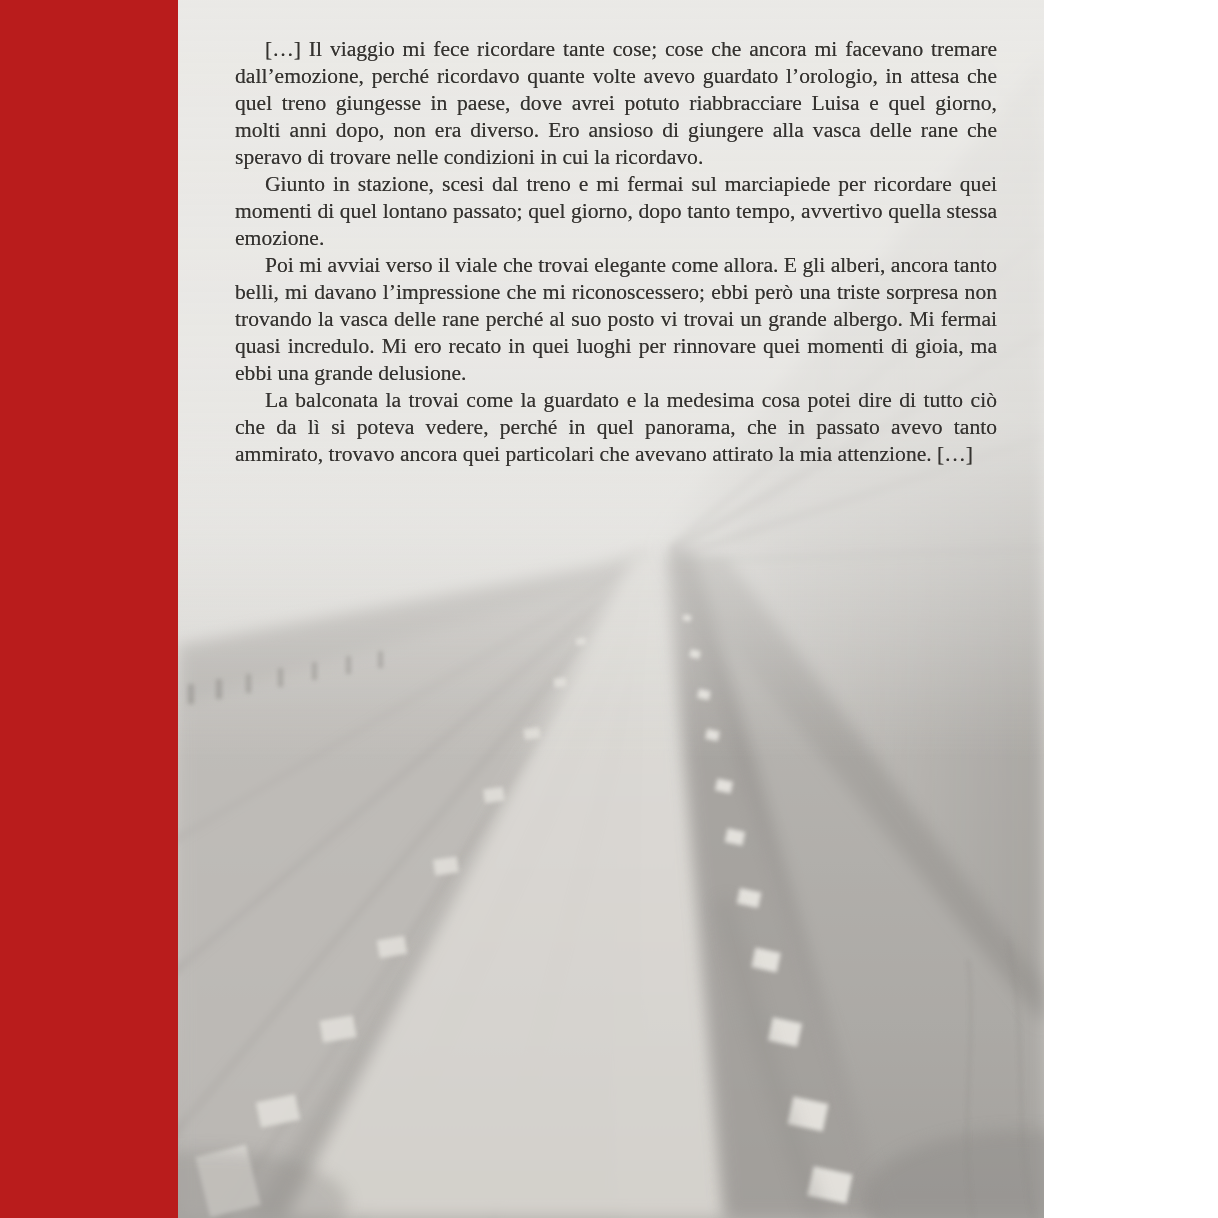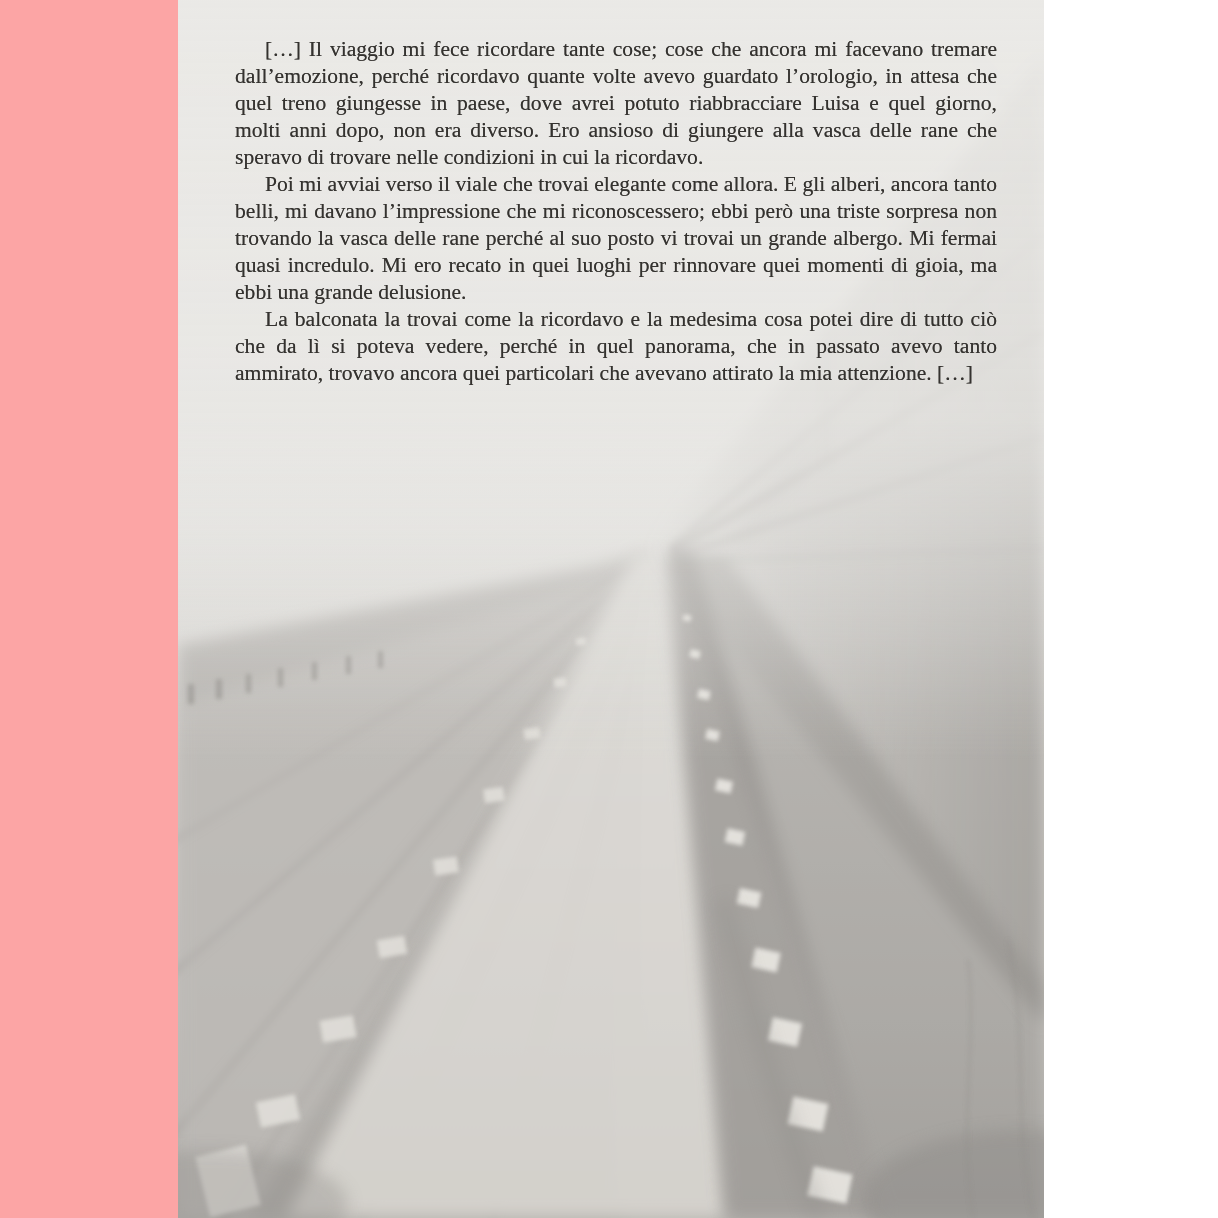--- a/index.html
+++ b/index.html
@@ -5,21 +5,21 @@
   html, body { margin: 0; padding: 0; }
   body {
     width: 1218px; height: 1218px;
     background: #ffffff;
     font-family: "Liberation Serif", serif;
     overflow: hidden;
   }
   .scan {
     position: relative;
     width: 1001px; height: 1218px;
-    background: #fca5a5;
+    background: #b91c1c;
   }
   .page {
     position: absolute;
     left: 178px; top: 0;
     width: 866px; height: 1218px;
     background: #e4e3e0;
     overflow: hidden;
     box-shadow:
       inset 0 0 70px rgba(130,128,125,.22),
       inset -14px 0 30px rgba(135,133,130,.20),
@@ -168,18 +168,19 @@
       <g fill="none" stroke="#918e8a" stroke-width="2" opacity="0.4" filter="url(#b2)">
         <path d="M790,960 C800,1040 780,1120 795,1218"></path>
         <path d="M830,940 C850,1030 835,1130 855,1218"></path>
       </g>
 
       <rect width="866" height="760" fill="url(#gFog)"></rect>
     </svg>
 
     <div class="text-block">
       <p>[…] Il viaggio mi fece ricordare tante cose; cose che ancora mi facevano tremare dall’emozione, perché ricordavo quante volte avevo guardato l’orologio, in attesa che quel treno giungesse in paese, dove avrei potuto riabbracciare Luisa e quel giorno, molti anni dopo, non era diverso. Ero ansioso di giungere alla vasca delle rane che speravo di trovare nelle condizioni in cui la ricordavo.</p>
+      <p>Giunto in stazione, scesi dal treno e mi fermai sul marciapiede per ricordare quei momenti di quel lontano passato; quel giorno, dopo tanto tempo, avvertivo quella stessa emozione.</p>
       <p>Poi mi avviai verso il viale che trovai elegante come allora. E gli alberi, ancora tanto belli, mi davano l’impressione che mi riconoscessero; ebbi però una triste sorpresa non trovando la vasca delle rane perché al suo posto vi trovai un grande albergo. Mi fermai quasi incredulo. Mi ero recato in quei luoghi per rinnovare quei momenti di gioia, ma ebbi una grande delusione.</p>
-      <p>La balconata la trovai come la ricordavo e la medesima cosa potei dire di tutto ciò che da lì si poteva vedere, perché in quel panorama, che in passato avevo tanto ammirato, trovavo ancora quei particolari che avevano attirato la mia attenzione. […]</p>
+      <p>La balconata la trovai come la guardato e la medesima cosa potei dire di tutto ciò che da lì si poteva vedere, perché in quel panorama, che in passato avevo tanto ammirato, trovavo ancora quei particolari che avevano attirato la mia attenzione. […]</p>
     </div>
 
   </div>
 </div>
 
 </body></html>

